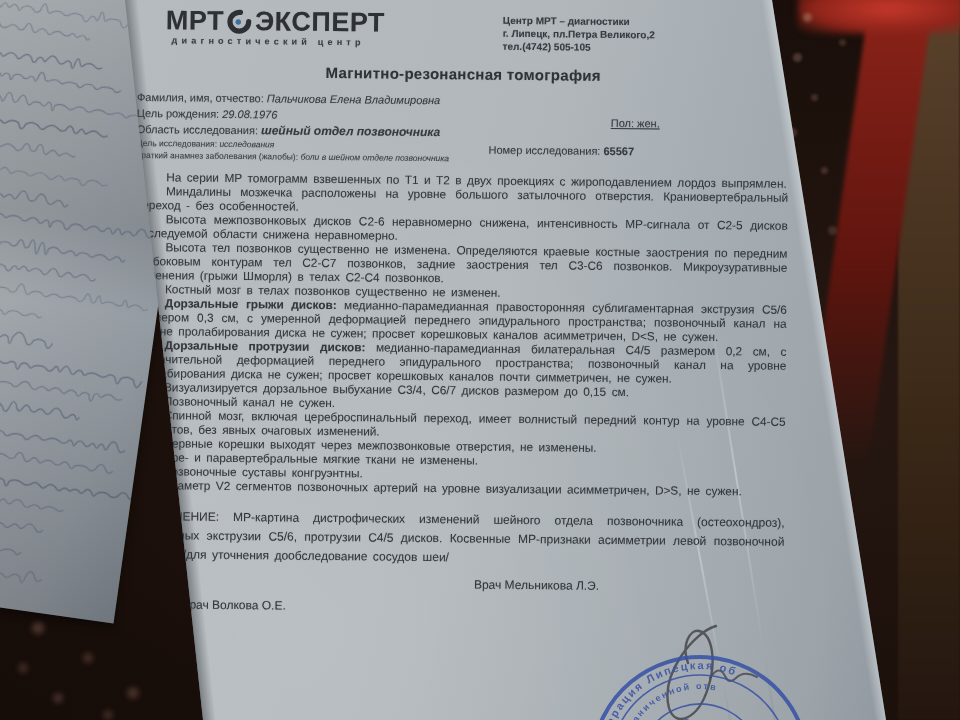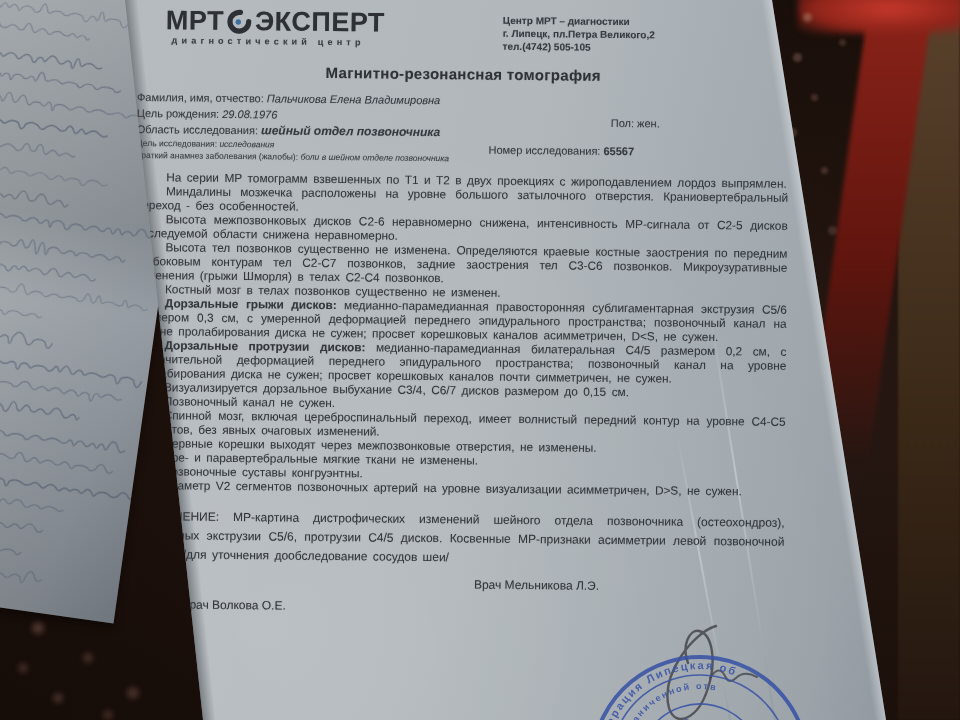--- a/index.html
+++ b/index.html
@@ -61,21 +61,21 @@
   .logo-block{width:345px;padding-left:28px;box-sizing:border-box;}
   .logo-line{font-size:27px;font-weight:bold;letter-spacing:.5px;color:#2d3136;
     display:flex;align-items:center;gap:3px;line-height:28px;}
   .logo-sub{font-size:9px;font-weight:bold;letter-spacing:4.2px;color:#3a3e45;margin:1px 0 0 6px;}
   .addr{margin-left:20px;margin-top:4px;font-size:10px;font-weight:bold;line-height:13px;color:#363b42;}
   .title{text-align:center;font-size:15px;font-weight:bold;margin-top:13px;color:#2f3338;letter-spacing:.3px;}
   .patient{position:relative;margin-top:10px;font-size:11px;line-height:16px;color:#363a40;}
   .patient .val{font-style:italic;}
   .patient .area-val{font-style:italic;font-weight:bold;font-size:12px;}
   .patient .small{font-size:8.5px;line-height:12px;color:#3c4047;}
-  .sex{position:absolute;left:474px;top:21px;}
+  .sex{position:absolute;left:474px;top:21px;text-decoration:underline;}
   .study{position:absolute;left:352px;top:49px;}
   .study b{font-weight:bold;text-align:center;}
   .body{margin-top:9px;font-size:11.8px;line-height:14px;text-align:justify;
     word-spacing:2.2px;color:#33373c;}
   .body p{margin:0;text-indent:30px;}
   .concl{margin-top:15px;font-size:12px;line-height:19px;text-align:justify;word-spacing:2px;color:#33373c;}
   .footer{margin-top:12px;position:relative;font-size:12px;color:#33373c;height:60px;}
   .date{font-family:"Liberation Serif",serif;font-style:italic;}
   .curator{margin-top:6px;}
   .doctor{position:absolute;left:342px;top:-2px;}

